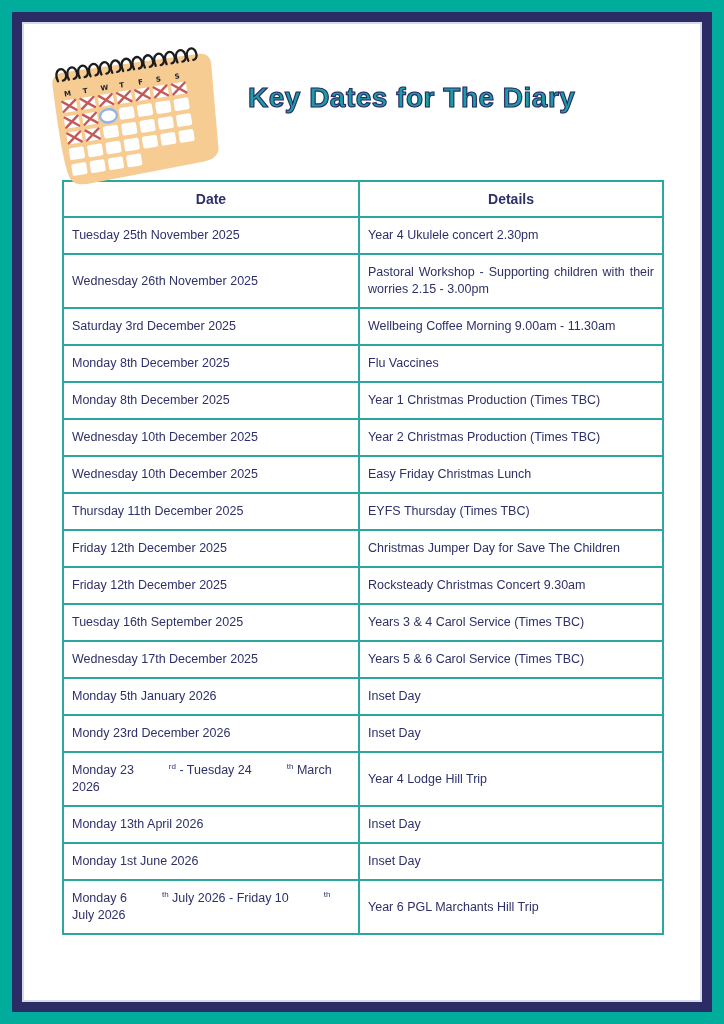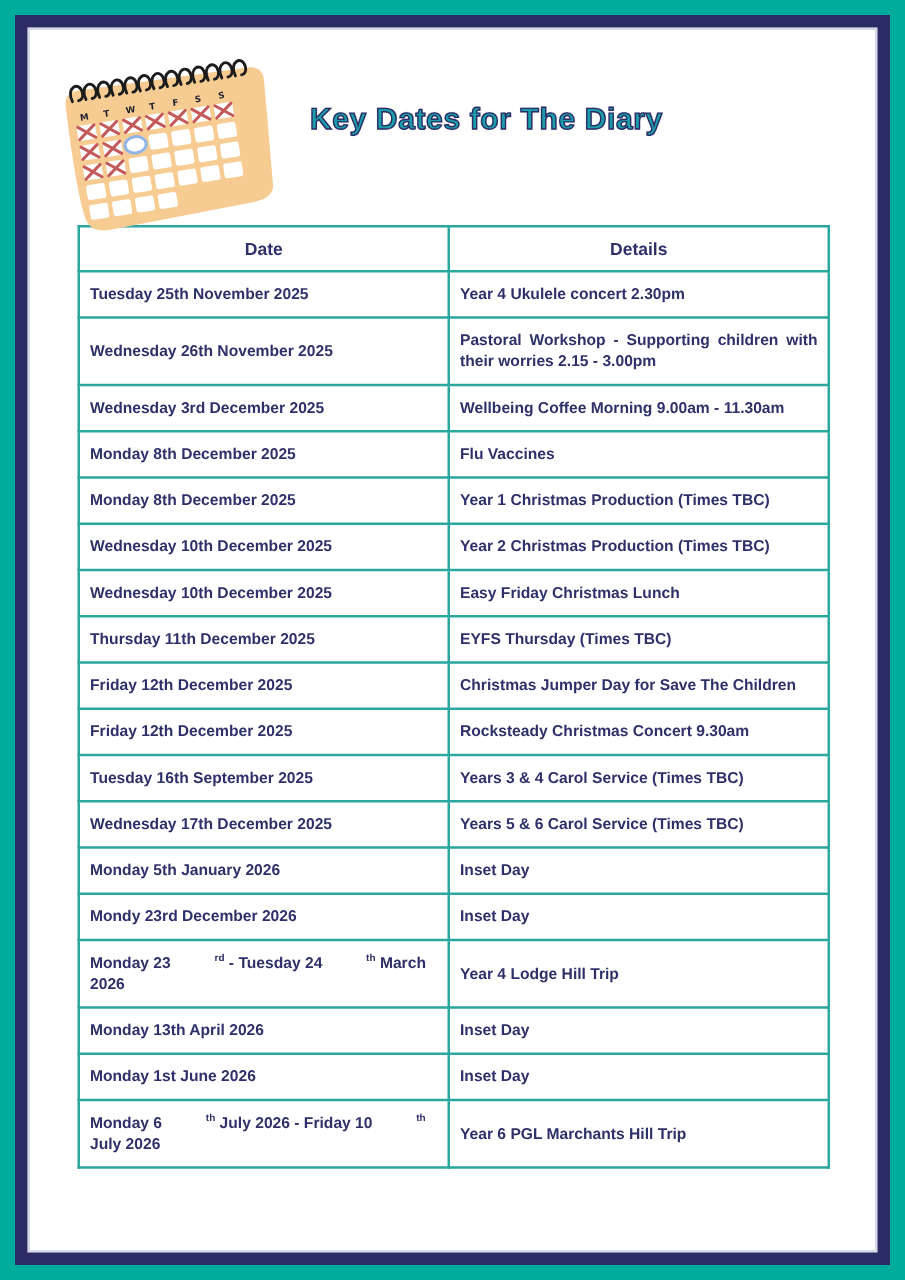--- a/index.html
+++ b/index.html
@@ -14,41 +14,41 @@
   .frame{
     position:absolute;inset:12px;
     background:#ffffff;
     border:10px solid var(--frame-navy,#2B2B66);
     box-shadow:inset 0 0 0 2px #d6d9e8;
   }
   .header{position:relative;height:158px;}
   .calendar-svg{position:absolute;left:22px;top:12px;width:178px;height:152px;}
   .title{
     position:absolute;left:226px;top:60px;margin:0;
-    font-size:24px;font-weight:bold;letter-spacing:.5px;
+    font-size:28px;font-weight:bold;letter-spacing:.5px;
     color:var(--title-teal,#1B9DA7);
     -webkit-text-stroke:1.1px var(--frame-navy,#2B2B66);
     text-shadow:0 0 1px var(--frame-navy,#2B2B66);
   }
   table.key-dates{
     border-collapse:collapse;table-layout:fixed;
     width:600px;margin:0 0 0 40px;
   }
   table.key-dates th, table.key-dates td{
     border:2px solid var(--table-border-teal,#2AA79F);
     color:var(--text-navy,#2E3169);
     vertical-align:middle;
   }
   table.key-dates th{
     font-size:14px;font-weight:bold;text-align:center;
     padding:9px 8px;
     margin-top:12px;
   }
   table.key-dates td{
-    font-size:12.5px;font-weight:bold;line-height:17px;
+    font-size:12.5px;font-weight:normal;line-height:17px;
     padding:9px 8px;text-align:left;
   }
   table.key-dates td.details{text-align:justify;}
   td sup{font-size:8px;line-height:0;margin-left:35px;}
 </style>
 </head>
 <body>
 
 <div class="page">
   <div class="frame">
@@ -156,21 +156,21 @@
       <tbody>
           <tr>
             <td class="date">Tuesday 25th November 2025</td>
             <td class="details">Year 4 Ukulele concert 2.30pm</td>
           </tr>
           <tr>
             <td class="date">Wednesday 26th November 2025</td>
             <td class="details">Pastoral Workshop - Supporting children with their worries 2.15 - 3.00pm</td>
           </tr>
           <tr>
-            <td class="date">Wednesday 3rd December 2025</td>
+            <td class="date">Saturday 3rd December 2025</td>
             <td class="details">Wellbeing Coffee Morning 9.00am - 11.30am</td>
           </tr>
           <tr>
             <td class="date">Monday 8th December 2025</td>
             <td class="details">Flu Vaccines</td>
           </tr>
           <tr>
             <td class="date">Monday 8th December 2025</td>
             <td class="details">Year 1 Christmas Production (Times TBC)</td>
           </tr>

